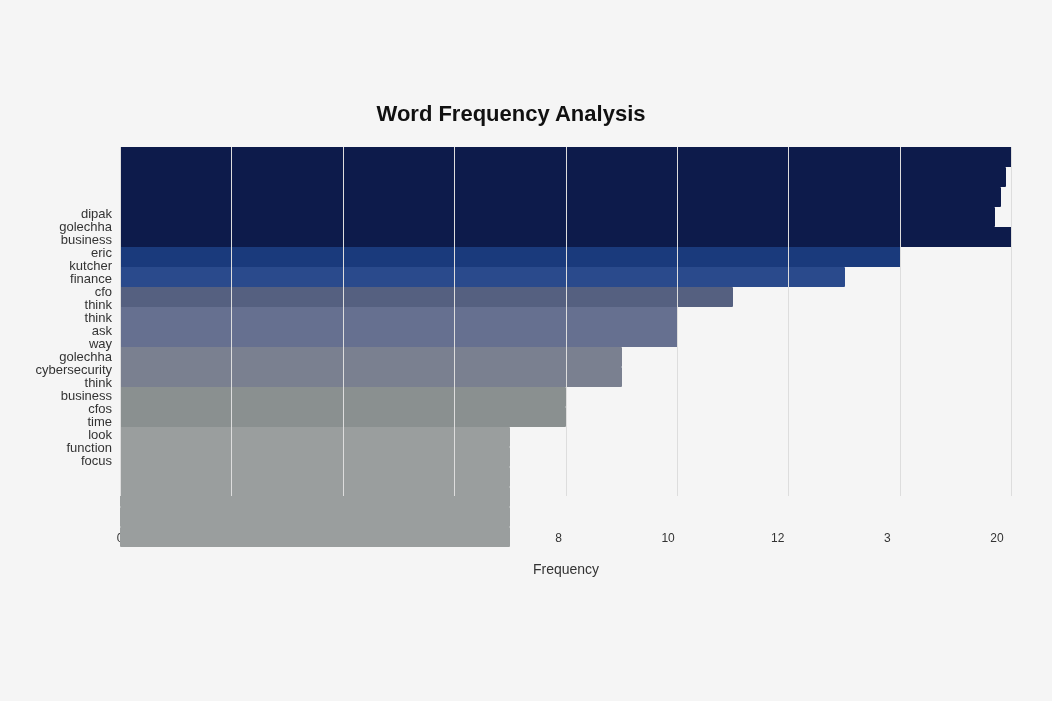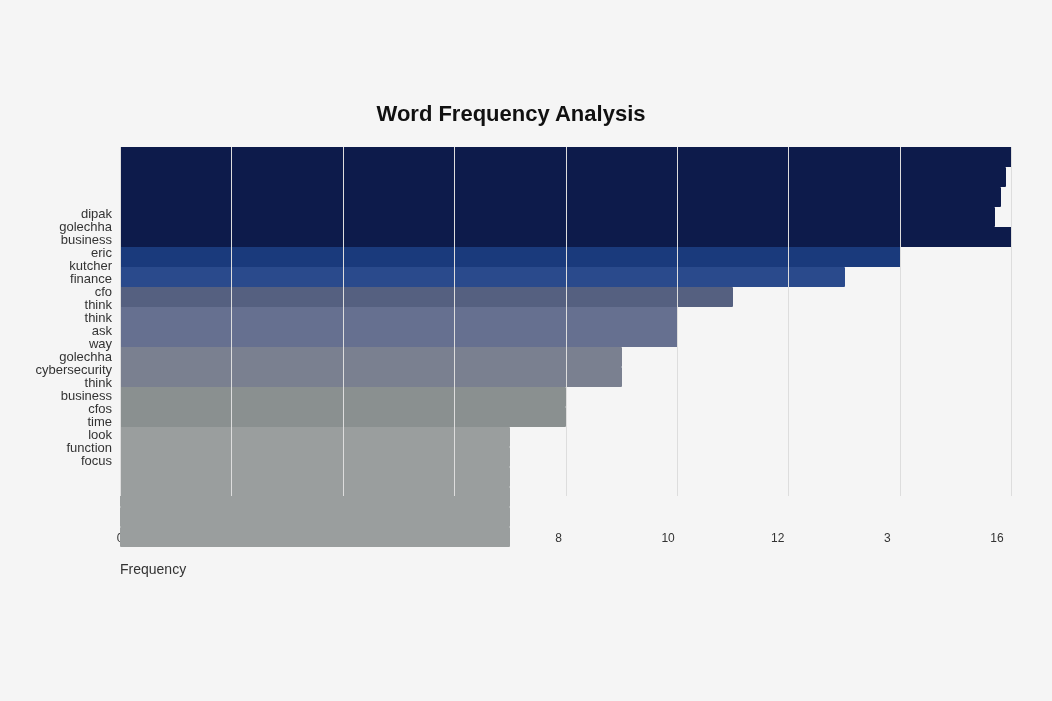--- a/index.html
+++ b/index.html
@@ -90,20 +90,21 @@
       height: 30px;
     }
     .x-label {
       font-size: 12px;
       color: #333;
       text-align: center;
       width: 30px;
       margin-left: -15px;
     }
     .x-axis-title {
+      text-align: center;
       font-size: 14px;
       color: #333;
       margin-top: 5px;
     }
     .bottom-section {
       margin-left: 110px;
     }
   </style>
 </head>
 <body>
@@ -212,17 +213,17 @@
   <div class="bottom-section">
     <div class="x-axis-labels" id="x-axis-labels">
         <div class="x-label">0</div>
         <div class="x-label">2</div>
         <div class="x-label">4</div>
         <div class="x-label">6</div>
         <div class="x-label">8</div>
         <div class="x-label">10</div>
         <div class="x-label">12</div>
         <div class="x-label">3</div>
-        <div class="x-label">16</div>
+        <div class="x-label">20</div>
       </div>
     <div class="x-axis-title">Frequency</div>
   </div>
 </div>
 
 </body></html>

